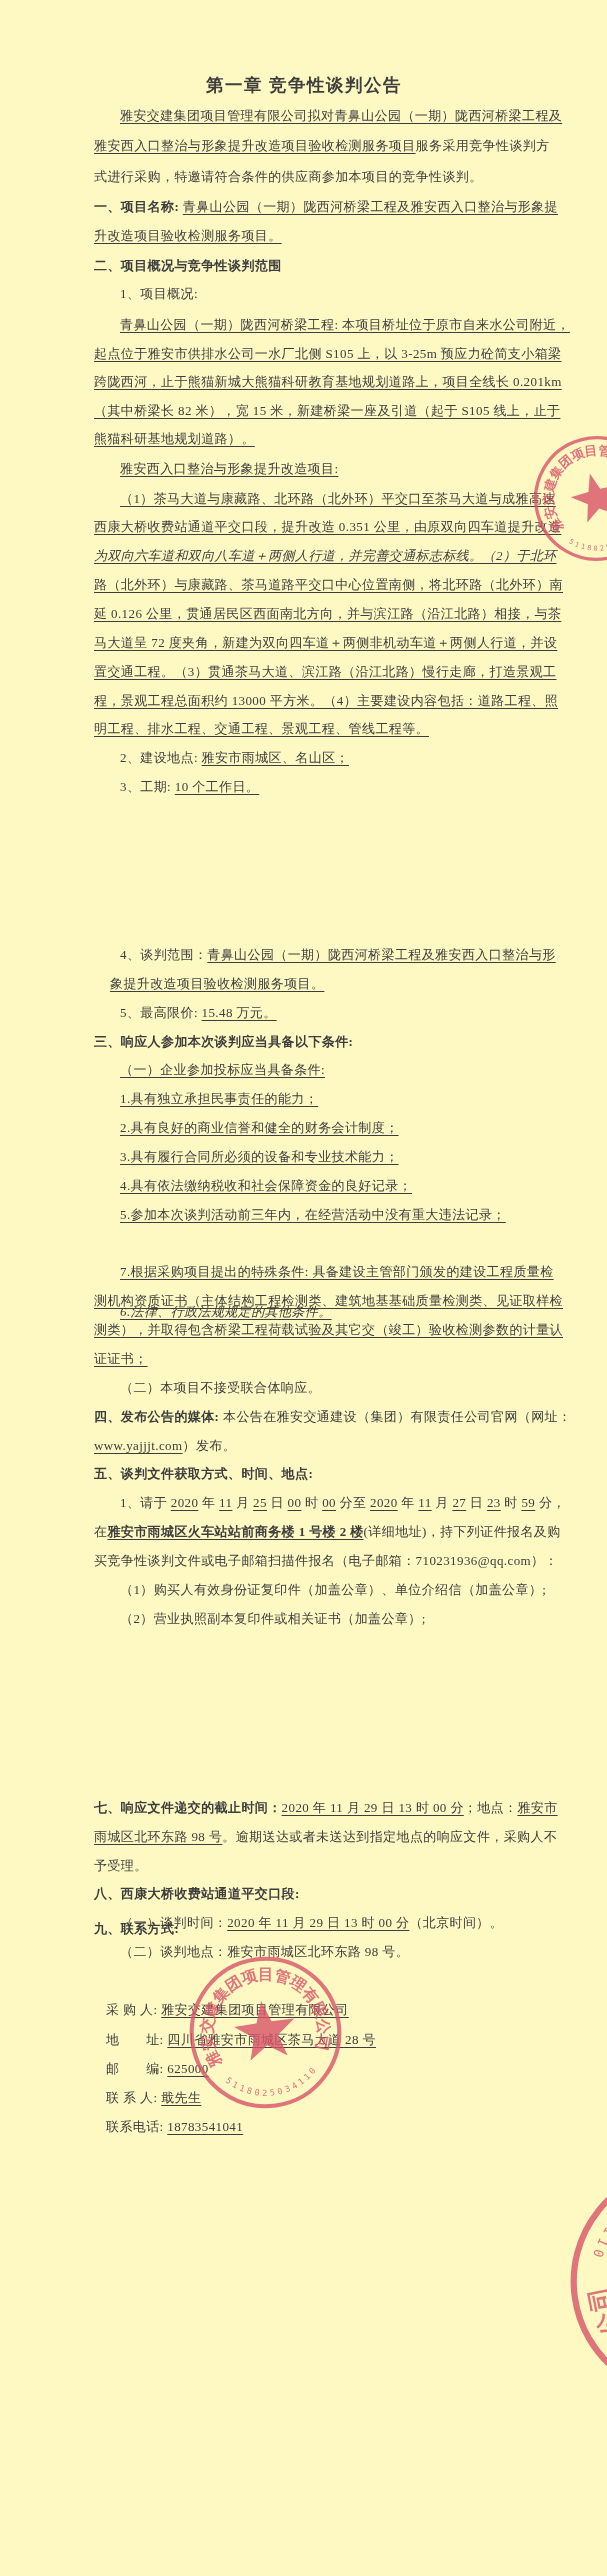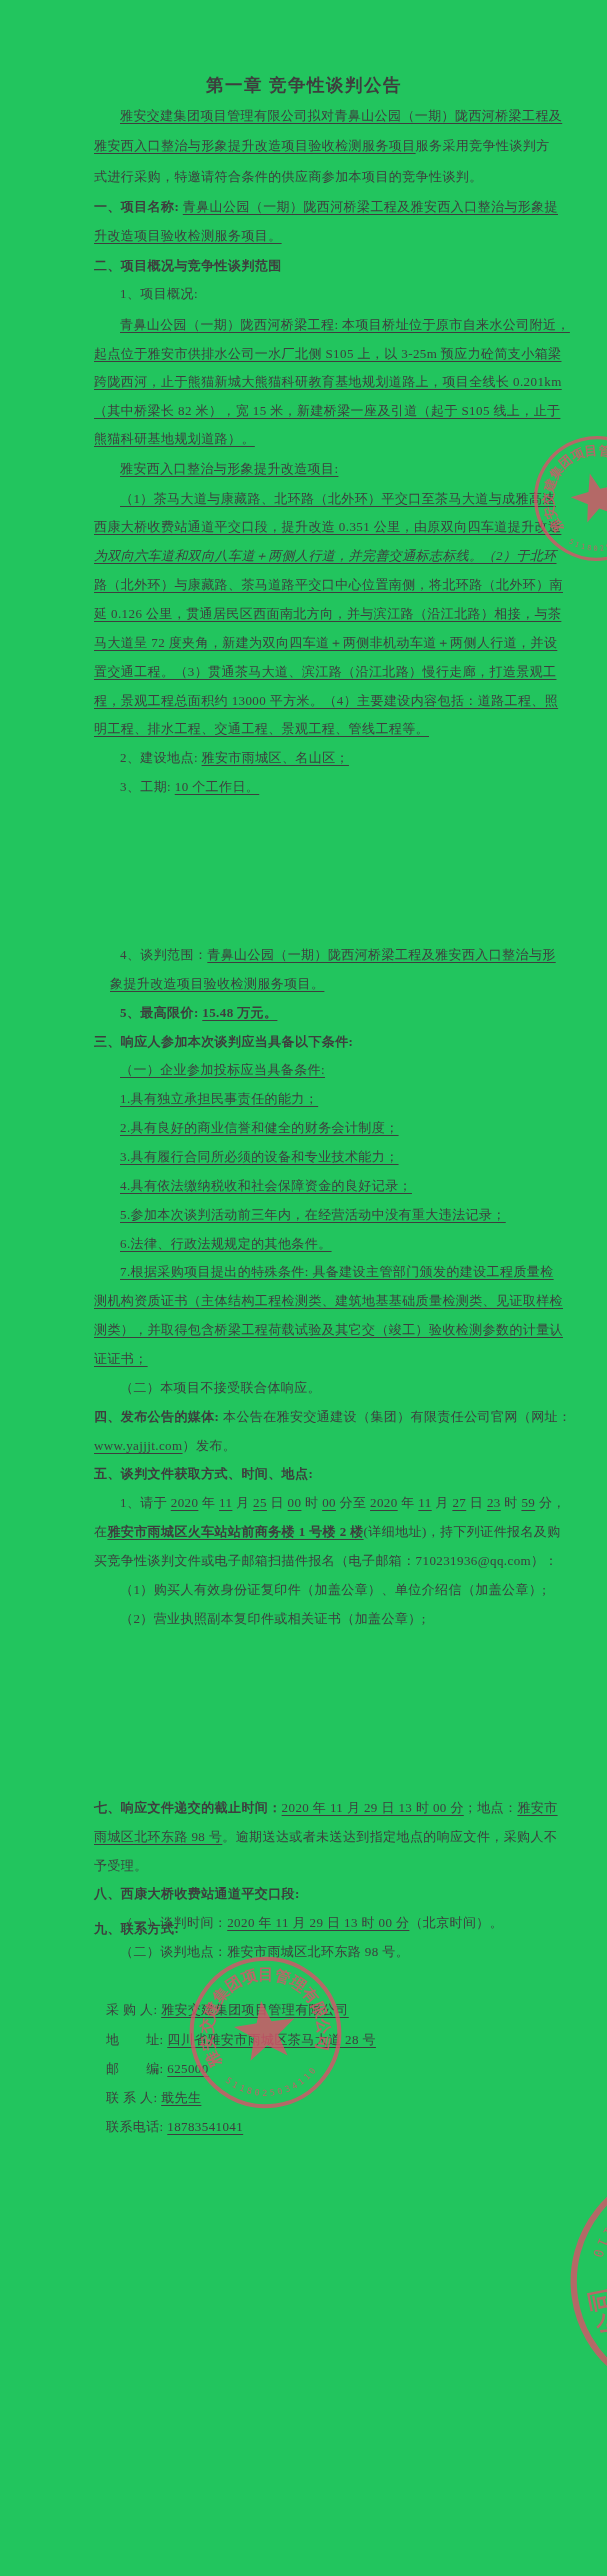--- a/index.html
+++ b/index.html
@@ -1,20 +1,20 @@
 <!DOCTYPE html>
 <html style="font-size:12px"><head>
 <meta charset="utf-8">
 <style>
   html,body{margin:0;padding:0;background:#ffffff;}
   .page{
     position:relative;
     width:608px;
     height:2576px;
-    background:#22c55e;
+    background:#fef9c3;
     overflow:hidden;
     font-family:"Liberation Serif","DejaVu Serif",serif;
     color:#3e3e3e;
   }
   .doc-title{
     position:absolute;
     top:73px;
     left:0;
     width:608px;
     text-align:center;
@@ -63,29 +63,29 @@
       <div class="line" style="top: 577px; left: 94px;"><span class="seg u">路（北外环）与康藏路、茶马道路平交口中心位置南侧，将北环路（北外环）南</span></div>
       <div class="line" style="top: 606px; left: 94px;"><span class="seg u">延 0.126 公里，贯通居民区西面南北方向，并与滨江路（沿江北路）相接，与茶</span></div>
       <div class="line" style="top: 635px; left: 94px;"><span class="seg u">马大道呈 72 度夹角，新建为双向四车道＋两侧非机动车道＋两侧人行道，并设</span></div>
       <div class="line" style="top: 664px; left: 94px;"><span class="seg u">置交通工程。（3）贯通茶马大道、滨江路（沿江北路）慢行走廊，打造景观工</span></div>
       <div class="line" style="top: 693px; left: 94px;"><span class="seg u">程，景观工程总面积约 13000 平方米。（4）主要建设内容包括：道路工程、照</span></div>
       <div class="line" style="top: 721px; left: 94px;"><span class="seg u">明工程、排水工程、交通工程、景观工程、管线工程等。</span></div>
       <div class="line" style="top: 750px; left: 120px;"><span class="seg">2、建设地点: </span><span class="seg u">雅安市雨城区、名山区；</span></div>
       <div class="line" style="top: 779px; left: 120px;"><span class="seg">3、工期: </span><span class="seg u">10 个工作日。</span></div>
       <div class="line" style="top: 947px; left: 120px;"><span class="seg">4、谈判范围：</span><span class="seg u">青鼻山公园（一期）陇西河桥梁工程及雅安西入口整治与形</span></div>
       <div class="line" style="top: 976px; left: 110px;"><span class="seg u">象提升改造项目验收检测服务项目。</span></div>
-      <div class="line" style="top: 1005px; left: 120px; font-weight: bold;"><span class="seg">5、最高限价: </span><span class="seg u">15.48 万元。</span></div>
+      <div class="line" style="top: 1005px; left: 120px;"><span class="seg">5、最高限价: </span><span class="seg u">15.48 万元。</span></div>
       <div class="line" style="top: 1034px; left: 94px;"><span class="seg b">三、响应人参加本次谈判应当具备以下条件:</span></div>
       <div class="line" style="top: 1062px; left: 120px;"><span class="seg u">（一）企业参加投标应当具备条件: </span></div>
       <div class="line" style="top: 1091px; left: 120px;"><span class="seg u">1.具有独立承担民事责任的能力；</span></div>
       <div class="line" style="top: 1120px; left: 120px;"><span class="seg u">2.具有良好的商业信誉和健全的财务会计制度；</span></div>
       <div class="line" style="top: 1149px; left: 120px;"><span class="seg u">3.具有履行合同所必须的设备和专业技术能力；</span></div>
       <div class="line" style="top: 1178px; left: 120px;"><span class="seg u">4.具有依法缴纳税收和社会保障资金的良好记录；</span></div>
       <div class="line" style="top: 1207px; left: 120px;"><span class="seg u">5.参加本次谈判活动前三年内，在经营活动中没有重大违法记录；</span></div>
-      <div class="line" style="top: 1236px; left: 120px;"><span class="seg u">6.法律、行政法规规定的其他条件。</span></div>
+      <div class="line" style="top: 1304px; left: 120px; font-style: italic;"><span class="seg u">6.法律、行政法规规定的其他条件。</span></div>
       <div class="line" style="top: 1264px; left: 120px;"><span class="seg u">7.根据采购项目提出的特殊条件: 具备建设主管部门颁发的建设工程质量检</span></div>
       <div class="line" style="top: 1293px; left: 94px;"><span class="seg u">测机构资质证书（主体结构工程检测类、建筑地基基础质量检测类、见证取样检</span></div>
       <div class="line" style="top: 1322px; left: 94px;"><span class="seg u">测类），并取得包含桥梁工程荷载试验及其它交（竣工）验收检测参数的计量认</span></div>
       <div class="line" style="top: 1351px; left: 94px;"><span class="seg u">证证书；</span></div>
       <div class="line" style="top: 1380px; left: 120px;"><span class="seg">（二）本项目不接受联合体响应。</span></div>
       <div class="line" style="top: 1409px; left: 94px;"><span class="seg b">四、发布公告的媒体: </span><span class="seg">本公告在雅安交通建设（集团）有限责任公司官网（网址：</span></div>
       <div class="line" style="top: 1438px; left: 94px;"><span class="seg u">www.yajjjt.com</span><span class="seg">）发布。</span></div>
       <div class="line" style="top: 1466px; left: 94px;"><span class="seg b">五、谈判文件获取方式、时间、地点:</span></div>
       <div class="line" style="top: 1495px; left: 120px;"><span class="seg">1、请于 </span><span class="seg u">2020</span><span class="seg"> 年 </span><span class="seg u">11</span><span class="seg"> 月 </span><span class="seg u">25</span><span class="seg"> 日 </span><span class="seg u">00</span><span class="seg"> 时 </span><span class="seg u">00</span><span class="seg"> 分至 </span><span class="seg u">2020</span><span class="seg"> 年 </span><span class="seg u">11</span><span class="seg"> 月 </span><span class="seg u">27</span><span class="seg"> 日 </span><span class="seg u">23</span><span class="seg"> 时 </span><span class="seg u">59</span><span class="seg"> 分，</span></div>
       <div class="line" style="top: 1524px; left: 94px;"><span class="seg">在</span><span class="seg u b">雅安市雨城区火车站站前商务楼 1 号楼 2 楼</span><span class="seg">(详细地址)，持下列证件报名及购</span></div>

